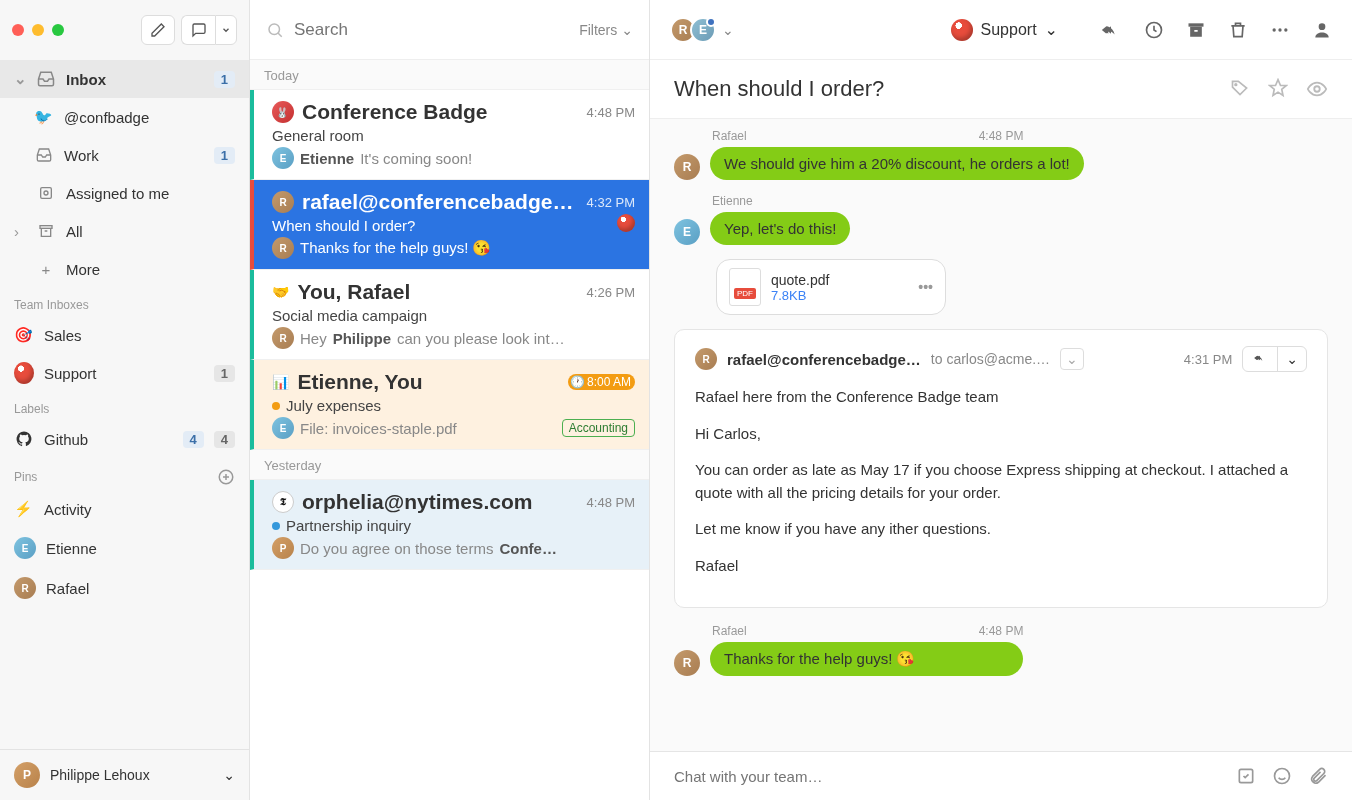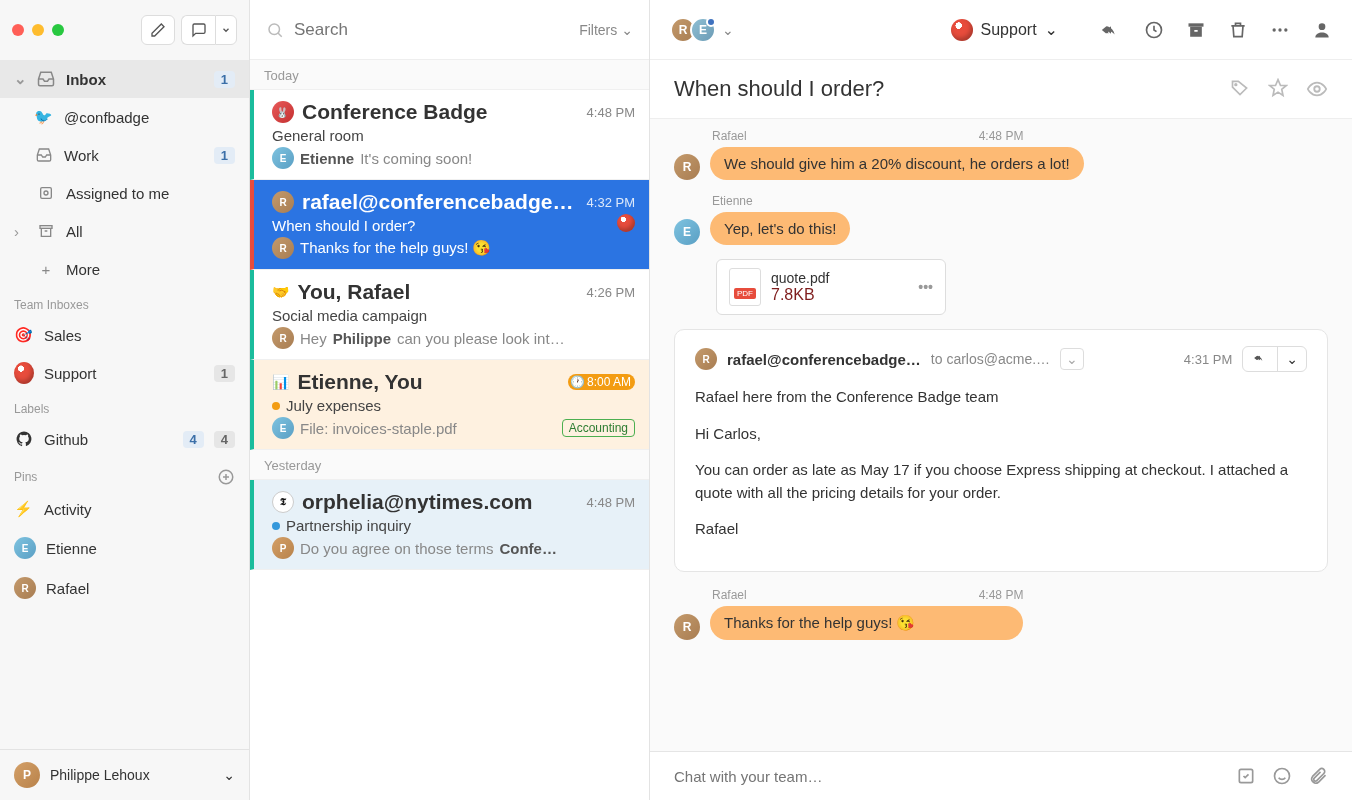--- a/index.html
+++ b/index.html
@@ -69,22 +69,22 @@
 .hdr-icons { display: flex; gap: 22px; color: #888; align-items: center; }
 .hdr-icons > * { cursor: pointer; }
 .subject-row { padding: 16px 24px; display: flex; align-items: center; background: #fff; border-bottom: 1px solid #eee; }
 .subject-txt { font-size: 22px; font-weight: 400; flex: 1; }
 .subj-icons { display: flex; gap: 18px; color: #bbb; }
 .thread { flex: 1; overflow-y: auto; padding: 10px 24px 12px; }
 .chat-blk { display: flex; gap: 10px; margin-bottom: 14px; align-items: flex-end; }
 .chat-col { display: flex; flex-direction: column; gap: 4px; }
 .chat-meta { display: flex; gap: 12px; font-size: 12px; color: #999; padding-left: 2px; }
 .chat-meta .time { margin-left: 220px; }
-.bubble { background: #fdba74; padding: 8px 14px; border-radius: 18px; font-size: 15px; max-width: 520px; }
-.attach-card { border: 1px solid #ddd; border-radius: 6px; padding: 8px 12px; display: flex; align-items: center; gap: 10px; background: #fff; width: 230px; margin-left: 42px; margin-bottom: 14px; }
+.bubble { background: #84cc16; padding: 8px 14px; border-radius: 18px; font-size: 15px; max-width: 520px; }
+.attach-card { border: 1px solid #ddd; border-radius: 14px; padding: 8px 12px; display: flex; align-items: center; gap: 10px; background: #fff; width: 230px; margin-left: 42px; margin-bottom: 14px; }
 .pdf-ico { width: 32px; height: 38px; border: 1px solid #ddd; border-radius: 3px; display: flex; align-items: flex-end; justify-content: center; font-size: 8px; background: #fff; position: relative; }
 .pdf-ico::after { content: "PDF"; position: absolute; bottom: 6px; background: #e74c3c; color: #fff; font-size: 8px; padding: 1px 3px; border-radius: 2px; }
 .email-card { background: #fff; border: 1px solid #e5e5e5; border-radius: 10px; padding: 16px 20px; margin-bottom: 16px; }
 .email-head { display: flex; align-items: center; gap: 10px; margin-bottom: 14px; }
 .email-from { font-weight: 700; font-size: 15px; }
 .email-to { color: #888; font-size: 14px; white-space: nowrap; overflow: hidden; text-overflow: ellipsis; }
 .email-time { color: #888; font-size: 13px; margin-left: auto; }
 .email-body p { margin-bottom: 14px; font-size: 15px; line-height: 1.5; }
 .reply-split { display: flex; border: 1px solid #ddd; border-radius: 6px; overflow: hidden; }
 .reply-split > div { padding: 4px 8px; cursor: pointer; }
@@ -433,21 +433,21 @@
             <span>Etienne</span>
           </div>
         <div class="bubble">Yep, let's do this!</div>
       </div>
     </div>
 
     <div class="attach-card">
       <div class="pdf-ico"></div>
       <div style="flex:1">
         <div style="font-size:14px">quote.pdf</div>
-        <div style="font-size:16px;color:#7f1d1d">7.8KB</div>
+        <div style="font-size:13px;color:#3b82f6">7.8KB</div>
       </div>
       <span style="color:#999;font-weight:bold">•••</span>
     </div>
 
     <div class="email-card">
       <div class="email-head">
         <span class="avatar sm ra">R</span>
         <span class="email-from">rafael@conferencebadge…</span>
         <span class="email-to">to carlos@acme.…</span>
         <span class="expand-box">⌄</span>
@@ -458,20 +458,21 @@
                 <path d="M7 8l-5 4 5 4v-3c4 0 7 1 9 4-1-5-4-8-9-9V8zm5 0l-3 2.4V8l-5 4 5 4v-2.4L12 16v-8z"></path>
               </svg>
             </div>
           <div>⌄</div>
         </div>
       </div>
       <div class="email-body">
         <p>Rafael here from the Conference Badge team</p>
         <p>Hi Carlos,</p>
         <p>You can order as late as May 17 if you choose Express shipping at checkout. I attached a quote with all the pricing details for your order.</p>
+        <p>Let me know if you have any ither questions.</p>
         <p>Rafael</p>
       </div>
     </div>
 
     <div class="chat-blk">
       <span class="avatar ra">R</span>
       <div class="chat-col">
         <div class="chat-meta">
             <span>Rafael</span>
             <span class="time">4:48 PM</span>

